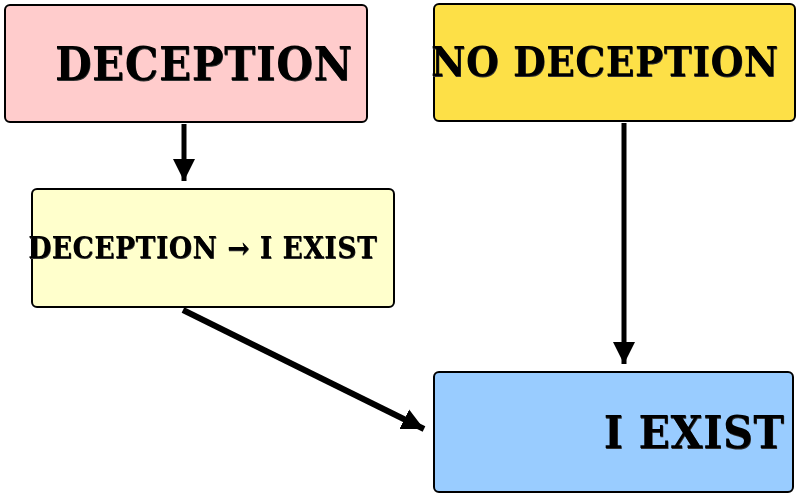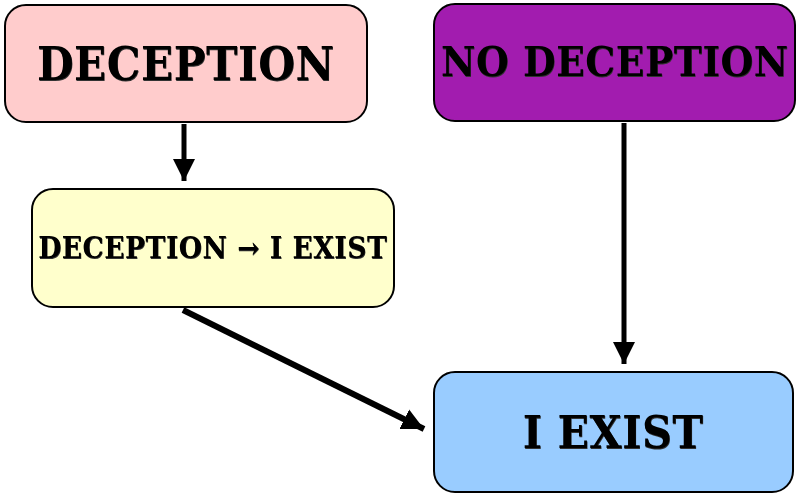--- a/index.html
+++ b/index.html
@@ -12,24 +12,24 @@
     position: relative;
     width: 800px;
     height: 497px;
     background: #FFFFFF;
     overflow: hidden;
   }
   .node {
     position: absolute;
     box-sizing: border-box;
     border: 2.5px solid #000000;
-    border-radius: 22px;
+    border-radius: 6px;
     display: flex;
     align-items: center;
-    justify-content: center;
+    justify-content: flex-end;
     text-align: center;
   }
   .node .label {
     font-weight: 700;
     color: #000000;
     letter-spacing: 0.5px;
     white-space: nowrap;
     transform: scaleX(0.92);
     text-shadow: 0.5px 0.5px 0 #333333;
     line-height: 1;
@@ -53,21 +53,21 @@
 </style>
 </head>
 <body>
 
 <div class="stage">
 
   <div class="node node-deception" style="background-color: rgb(255, 204, 204);">
     <span class="label">DECEPTION</span>
   </div>
 
-  <div class="node node-no-deception" style="background-color: #a21caf;">
+  <div class="node node-no-deception" style="background-color: #fde047;">
     <span class="label">NO DECEPTION</span>
   </div>
 
   <div class="node node-implication" style="background-color: rgb(255, 255, 204);">
     <span class="label">DECEPTION → I EXIST</span>
   </div>
 
   <div class="node node-i-exist" style="background-color: rgb(153, 204, 255);">
     <span class="label">I EXIST</span>
   </div>

